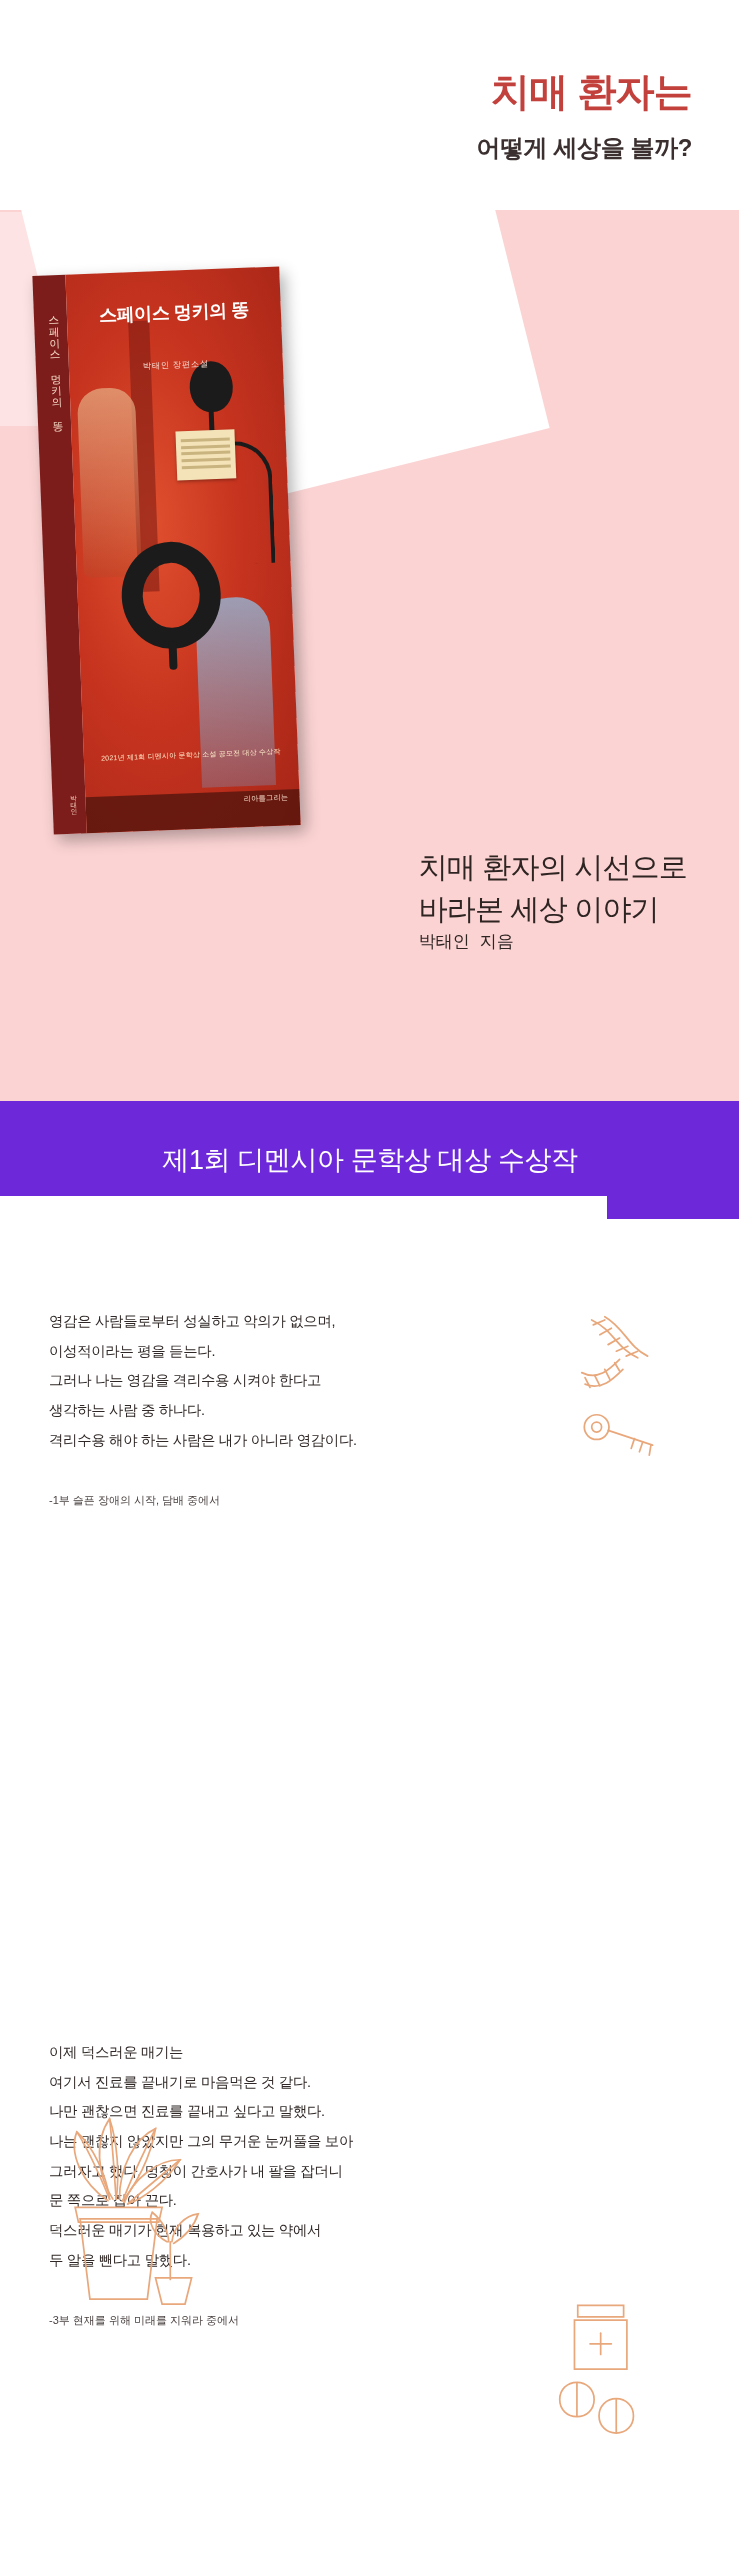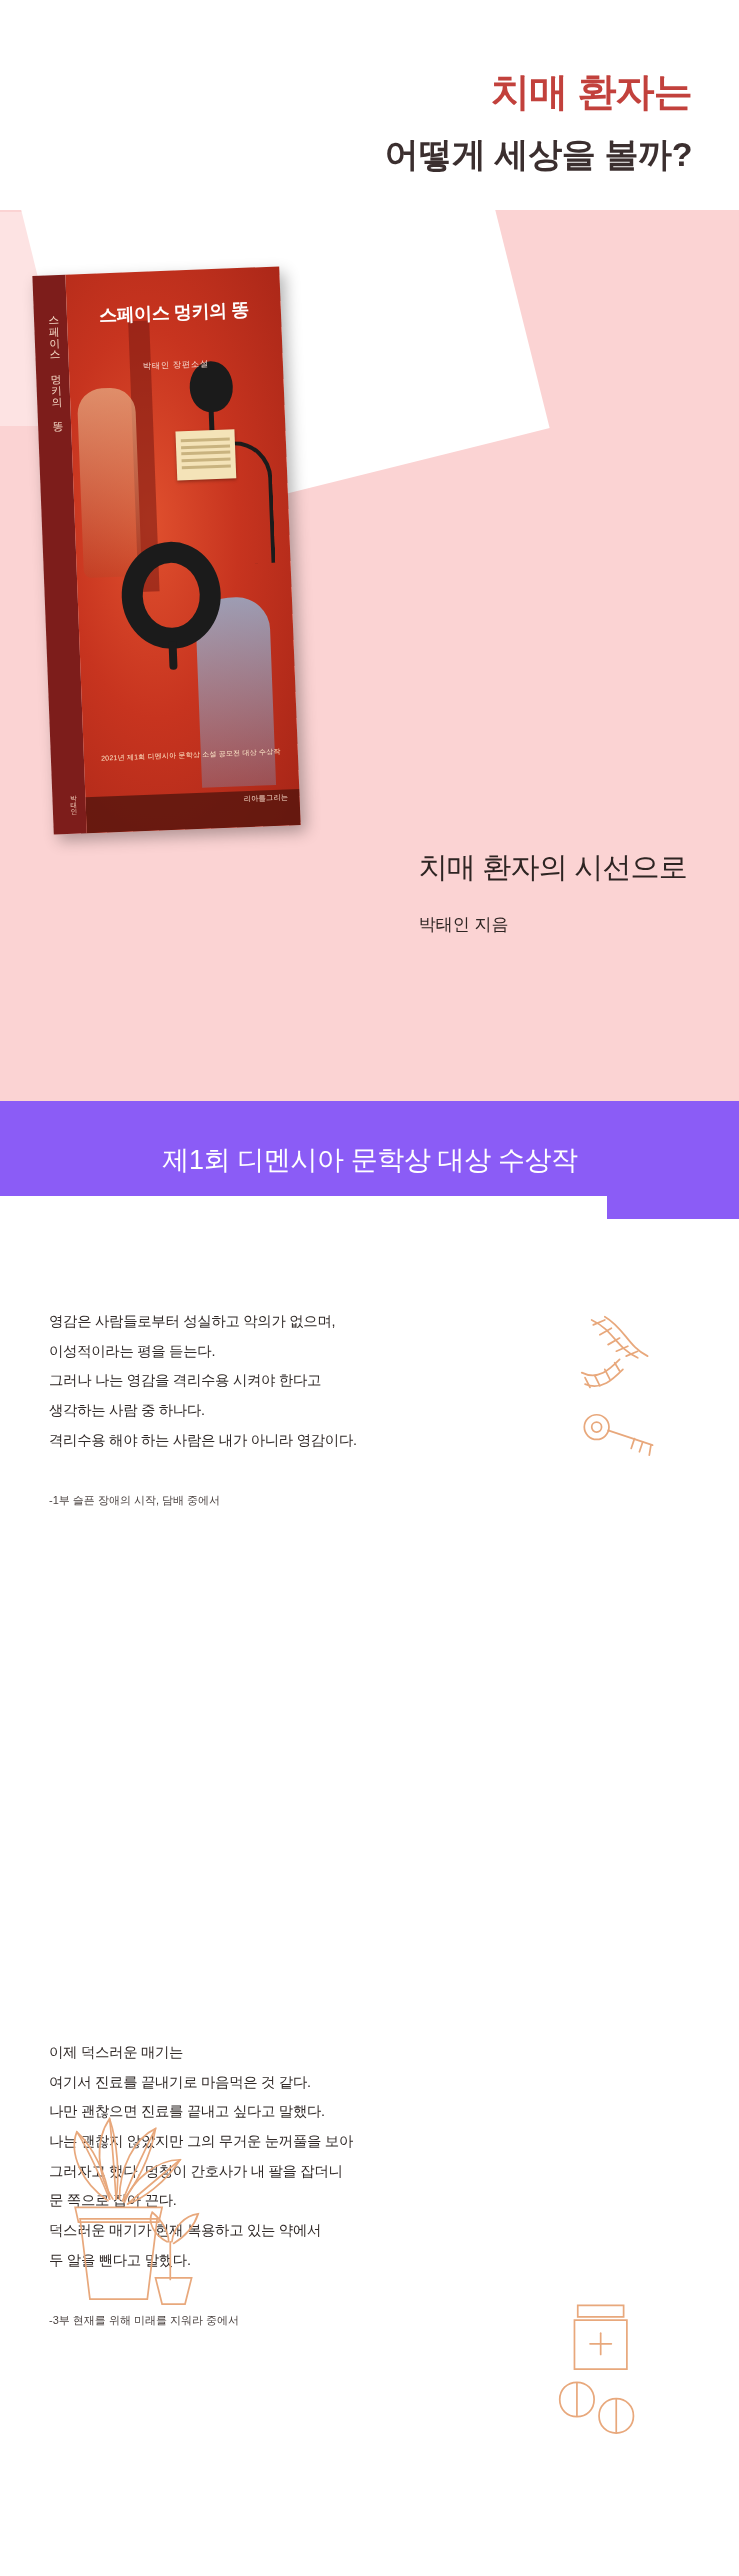--- a/index.html
+++ b/index.html
@@ -59,21 +59,21 @@
   }
   .title-line1 {
     font-size: 39px;
     font-weight: bold;
     color: #c2413c;
     letter-spacing: -0.8px;
     line-height: 1.1;
   }
   .title-line2 {
     margin-top: 18px;
-    font-size: 34px;
+    font-size: 24px;
     font-weight: bold;
     color: #3b2f2f;
     letter-spacing: -0.4px;
   }
 
   
   .book {
     position: absolute;
     left: 43px; top: 271px;
     width: 247px; height: 559px;
@@ -246,31 +246,31 @@
     right: 53px; top: 846px;
     z-index: 8;
   }
   .sub-l1, .sub-l2 {
     font-size: 29px;
     color: #2e2523;
     letter-spacing: -0.8px;
     line-height: 1.45;
   }
   .author {
-    margin-top: 25px;
     font-size: 17px;
     color: #2e2523;
+    font-family: Liberation Mono, monospace;
   }
 
   
   .award-band {
     position: absolute;
     left: 0; top: 1101px;
     width: 740px; height: 118px;
-    background: #8b5cf6;
+    background: #6d28d9;
     display: flex;
     align-items: center;
     justify-content: center;
   }
   .award-band span {
     color: #ffffff;
     font-size: 27px;
     letter-spacing: -0.4px;
   }
 
@@ -348,20 +348,21 @@
 
       <div class="cover-title">스페이스 멍키의 똥</div>
       <div class="cover-sub">박태인 장편소설</div>
       <div class="cover-award">2021년 제1회 디멘시아 문학상 소설 공모전 대상 수상작</div>
       <div class="cover-pub">리아를그리는</div>
     </div>
   </div>
 
   <div class="sub-wrap">
     <div class="sub-l1">치매 환자의 시선으로</div>
+    <div class="sub-l2">바라본 세상 이야기</div>
     <div class="author">박태인 지음</div>
   </div>
 </section>
 
 <section class="award-band">
   <span>제1회 디멘시아 문학상 대상 수상작</span>
 </section>
 
 <section class="quotes">
 

